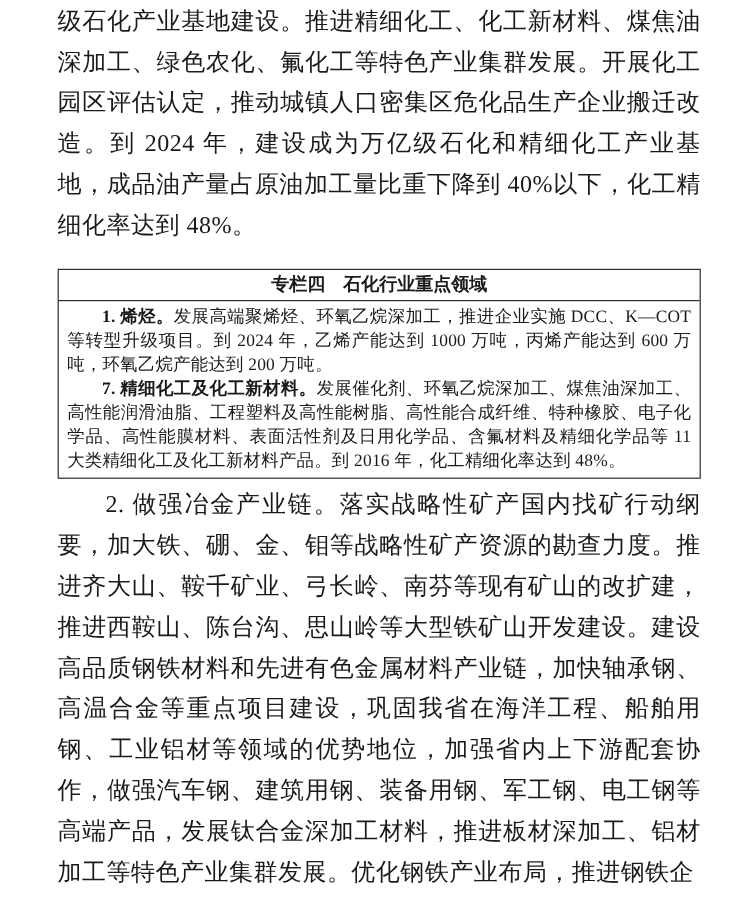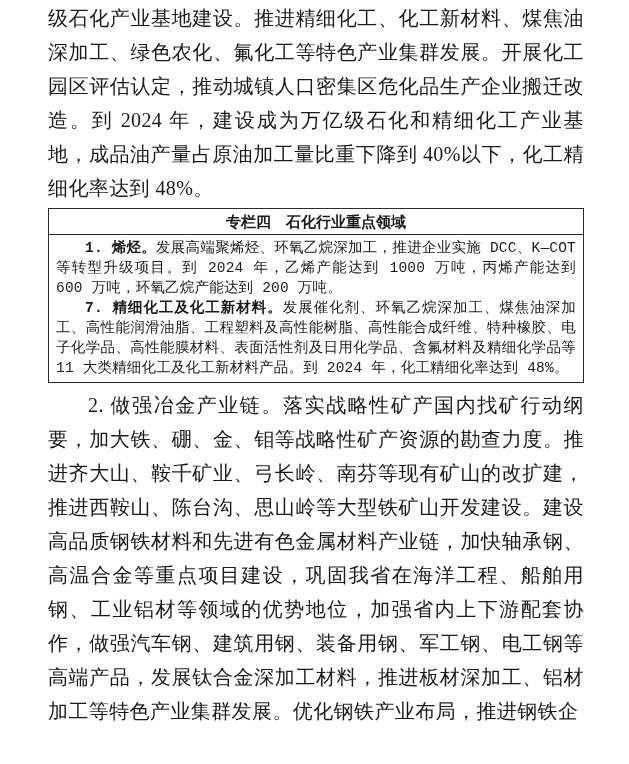--- a/index.html
+++ b/index.html
@@ -27,33 +27,32 @@
     text-align: justify;
     text-justify: inter-character;
     letter-spacing: 0.4px;
   }
   .main-par.indent {
     text-indent: 2em;
     margin-top: 5px;
   }
   .feature-box {
     border: 1.5px solid #2b2b2b;
-    margin-top: 3px;
+    margin-top: 19px;
   }
   .feature-box-header {
     border-bottom: 1.5px solid #2b2b2b;
     text-align: center;
     font-weight: bold;
     font-size: 15px;
     line-height: 20px;
     padding: 3px 0 2px 0;
   }
   .feature-box-body {
     padding: 3px 7px 4px 7px;
-    font-family: Liberation Mono, monospace;
   }
   .box-par {
     margin: 0;
     font-size: 14.5px;
     line-height: 20px;
     text-align: justify;
     text-justify: inter-character;
     text-indent: 2em;
     letter-spacing: 0.2px;
   }
@@ -65,19 +64,19 @@
 <body>
 
 <div class="page">
 
   <p class="main-par">级石化产业基地建设。推进精细化工、化工新材料、煤焦油深加工、绿色农化、氟化工等特色产业集群发展。开展化工园区评估认定，推动城镇人口密集区危化品生产企业搬迁改造。到 2024 年，建设成为万亿级石化和精细化工产业基地，成品油产量占原油加工量比重下降到 40%以下，化工精细化率达到 48%。</p>
 
   <div class="feature-box">
     <div class="feature-box-header">专栏四　石化行业重点领域</div>
     <div class="feature-box-body">
       <p class="box-par"><span class="lead">1. 烯烃。</span><span>发展高端聚烯烃、环氧乙烷深加工，推进企业实施 DCC、K—COT 等转型升级项目。到 2024 年，乙烯产能达到 1000 万吨，丙烯产能达到 600 万吨，环氧乙烷产能达到 200 万吨。</span></p>
-      <p class="box-par"><span class="lead">7. 精细化工及化工新材料。</span><span>发展催化剂、环氧乙烷深加工、煤焦油深加工、高性能润滑油脂、工程塑料及高性能树脂、高性能合成纤维、特种橡胶、电子化学品、高性能膜材料、表面活性剂及日用化学品、含氟材料及精细化学品等 11 大类精细化工及化工新材料产品。到 2024 年，化工精细化率达到 48%。</span></p>
+      <p class="box-par"><span class="lead">7. 精细化工及化工新材料。</span><span>发展催化剂、环氧乙烷深加工、煤焦油深加工、高性能润滑油脂、工程塑料及高性能树脂、高性能合成纤维、特种橡胶、电子化学品、高性能膜材料、表面活性剂及日用化学品、含氟材料及精细化学品等 11 大类精细化工及化工新材料产品。到 2016 年，化工精细化率达到 48%。</span></p>
     </div>
   </div>
 
   <p class="main-par indent">2. 做强冶金产业链。落实战略性矿产国内找矿行动纲要，加大铁、硼、金、钼等战略性矿产资源的勘查力度。推进齐大山、鞍千矿业、弓长岭、南芬等现有矿山的改扩建，推进西鞍山、陈台沟、思山岭等大型铁矿山开发建设。建设高品质钢铁材料和先进有色金属材料产业链，加快轴承钢、高温合金等重点项目建设，巩固我省在海洋工程、船舶用钢、工业铝材等领域的优势地位，加强省内上下游配套协作，做强汽车钢、建筑用钢、装备用钢、军工钢、电工钢等高端产品，发展钛合金深加工材料，推进板材深加工、铝材加工等特色产业集群发展。优化钢铁产业布局，推进钢铁企</p>
 
 </div>
 
 </body></html>

